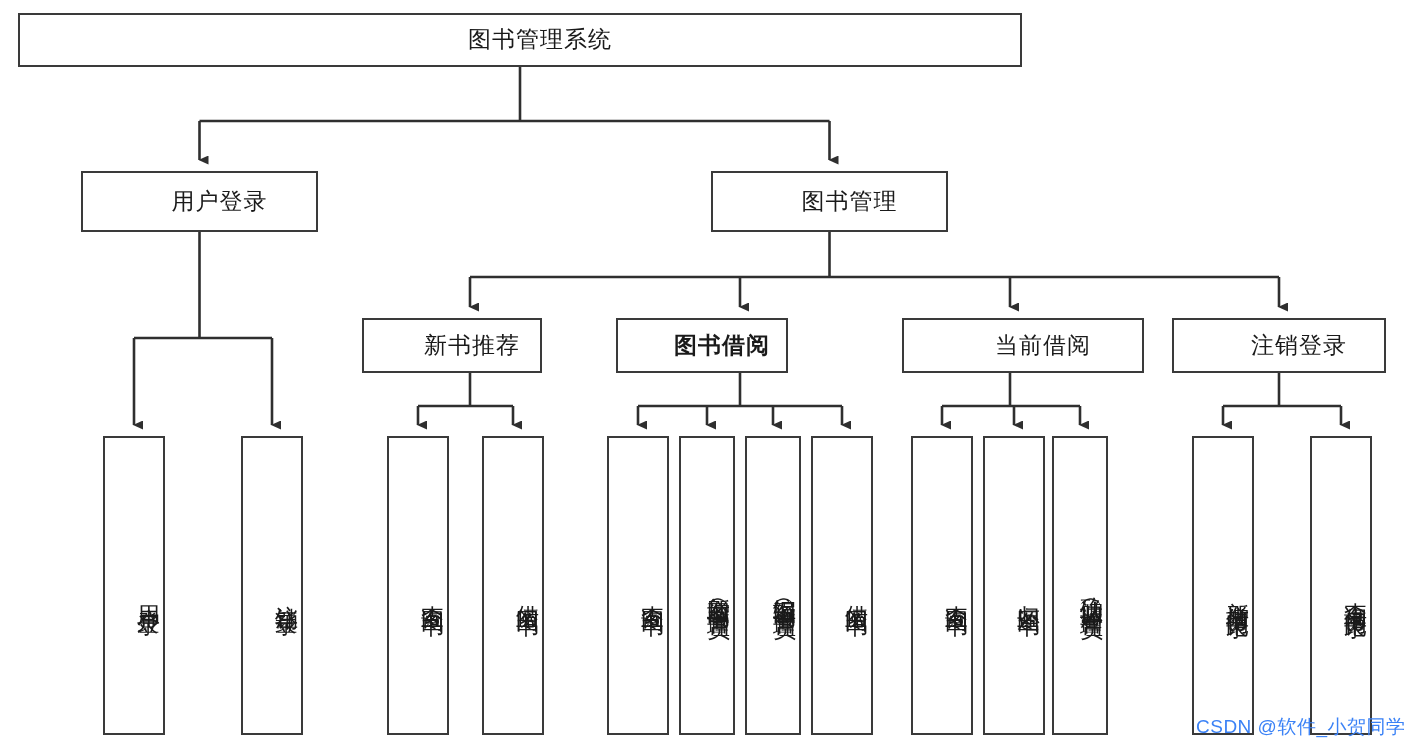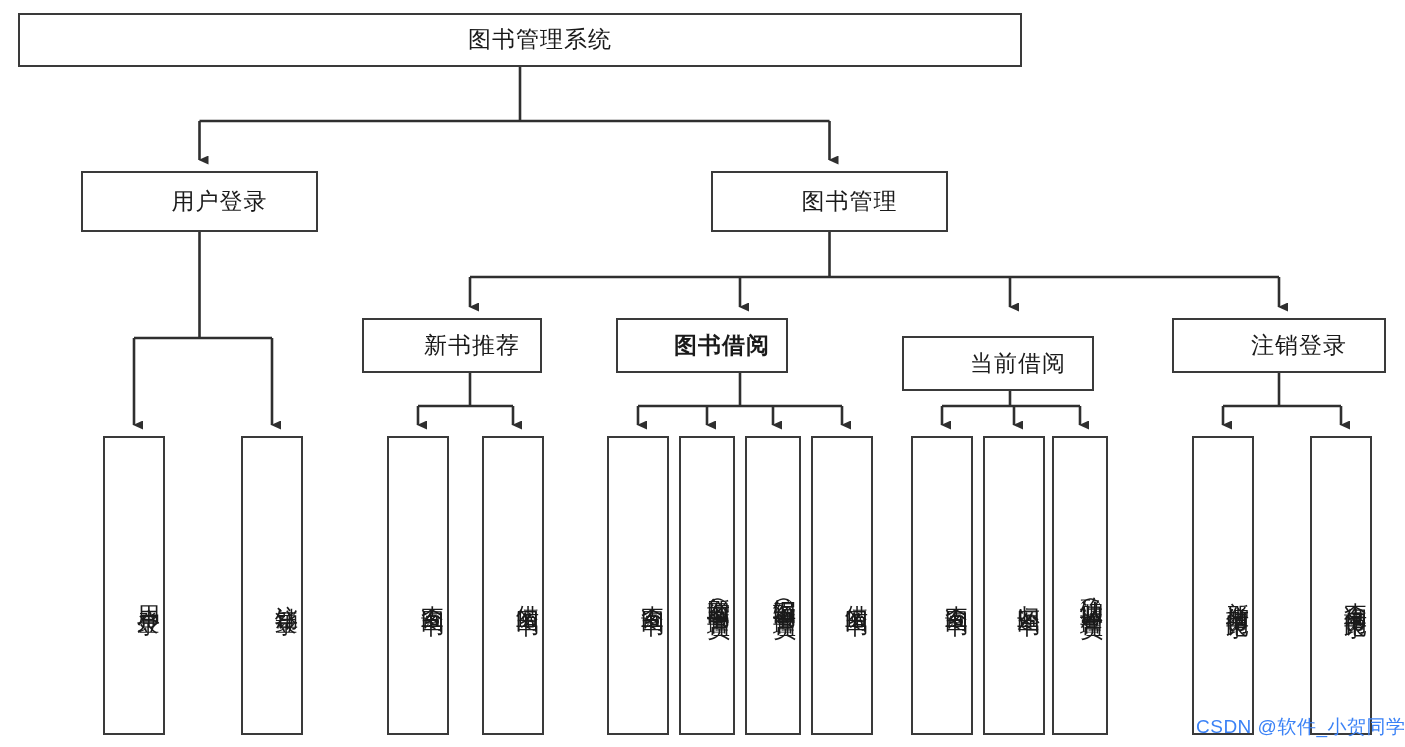--- a/index.html
+++ b/index.html
@@ -124,21 +124,21 @@
       </div>
       <div class="node horiz" style="left: 711px; top: 171px; width: 237px; height: 61px; justify-content: center;">
         <span class="htext">图书管理</span>
       </div>
       <div class="node horiz" style="left: 362px; top: 318px; width: 180px; height: 55px;">
         <span class="htext">新书推荐</span>
       </div>
       <div class="node horiz" style="left: 616px; top: 318px; width: 172px; height: 55px; font-weight: bold;">
         <span class="htext">图书借阅</span>
       </div>
-      <div class="node horiz" style="left: 902px; top: 318px; width: 192px; height: 55px; margin-top: 18px;">
+      <div class="node horiz" style="left: 902px; top: 318px; width: 242px; height: 55px;">
         <span class="htext">当前借阅</span>
       </div>
       <div class="node horiz" style="left: 1172px; top: 318px; width: 214px; height: 55px;">
         <span class="htext">注销登录</span>
       </div>
       <div class="node vert" style="left: 103px; top: 436px; width: 62px; height: 299px;">
         <span class="vtext">用户登录</span>
       </div>
       <div class="node vert" style="left: 241px; top: 436px; width: 62px; height: 299px;">
         <span class="vtext">注销登录</span>

